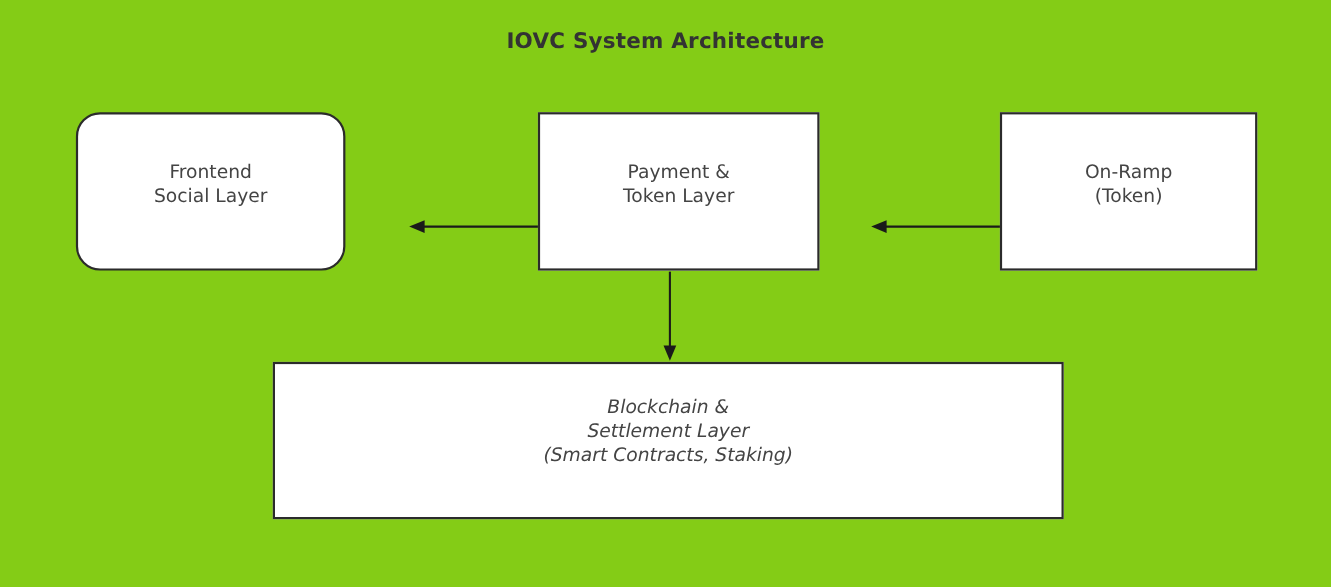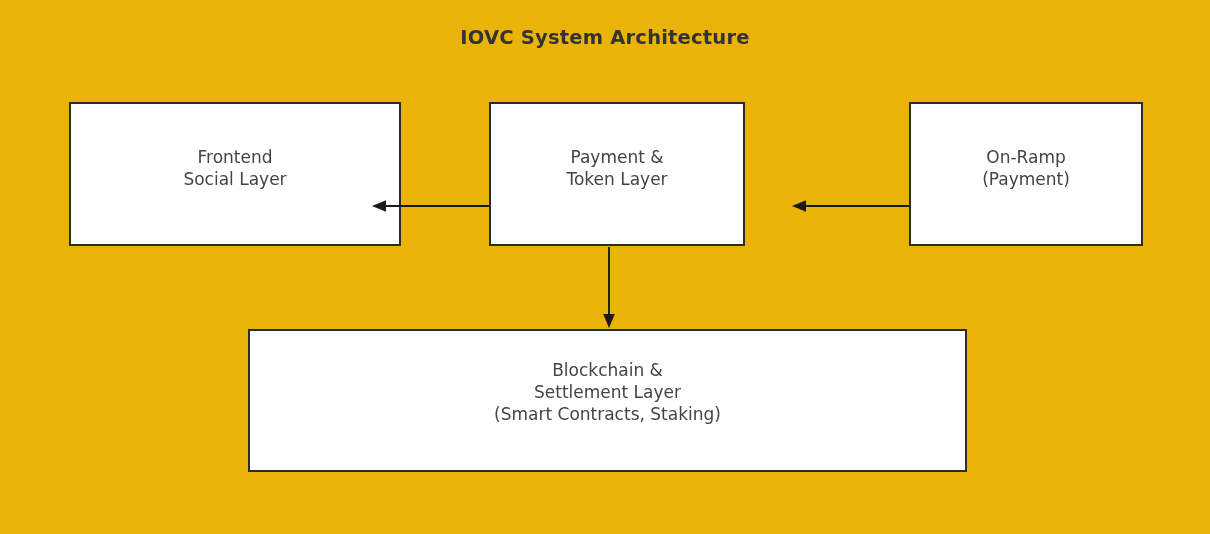--- a/index.html
+++ b/index.html
@@ -7,21 +7,21 @@
     padding: 0;
     background: #ffffff;
   }
   body {
     font-family: "DejaVu Sans", sans-serif;
   }
   #canvas {
     position: relative;
     width: 1210px;
     height: 534px;
-    background: #eab308;
+    background: #84cc16;
     overflow: hidden;
   }
   .title {
     position: absolute;
     left: 0;
     top: 26px;
     width: 1210px;
     text-align: center;
     font-size: 19.5px;
     font-weight: bold;
@@ -38,29 +38,29 @@
     position: absolute;
     left: 0;
     width: 100%;
     text-align: center;
     color: #444444;
     font-size: 17px;
     line-height: 22px;
     white-space: pre-line;
   }
   
-  #node-frontend  { left: 69px;  top: 102px; width: 332px; height: 144px; }
+  #node-frontend  { left: 69px;  top: 102px; width: 245px; height: 144px; border-radius: 22px; }
   #node-payment   { left: 489px; top: 102px; width: 256px; height: 144px; }
   #node-onramp    { left: 909px; top: 102px; width: 234px; height: 144px; }
   #node-blockchain{ left: 248px; top: 329px; width: 719px; height: 143px; }
 
   #node-frontend .node-label,
   #node-payment .node-label,
   #node-onramp .node-label { top: 42px; }
-  #node-blockchain .node-label { top: 28px; }
+  #node-blockchain .node-label { top: 28px; font-style: italic; }
 
   .edge {
     position: absolute;
     pointer-events: none;
   }
   .edge svg { display: block; overflow: visible; }
 </style>
 </head>
 <body>
 
@@ -73,21 +73,21 @@
 Social Layer</div>
   </div>
 
   <div class="node" id="node-payment">
     <div class="node-label">Payment &amp;
 Token Layer</div>
   </div>
 
   <div class="node" id="node-onramp">
     <div class="node-label">On-Ramp
-(Payment)</div>
+(Token)</div>
   </div>
 
   <div class="node" id="node-blockchain">
     <div class="node-label">Blockchain &amp;
 Settlement Layer
 (Smart Contracts, Staking)</div>
   </div>
 
   <div class="edge" style="left:369px; top:190px; width:122px; height:32px;">
     <svg width="122" height="32" viewBox="0 0 122 32">

